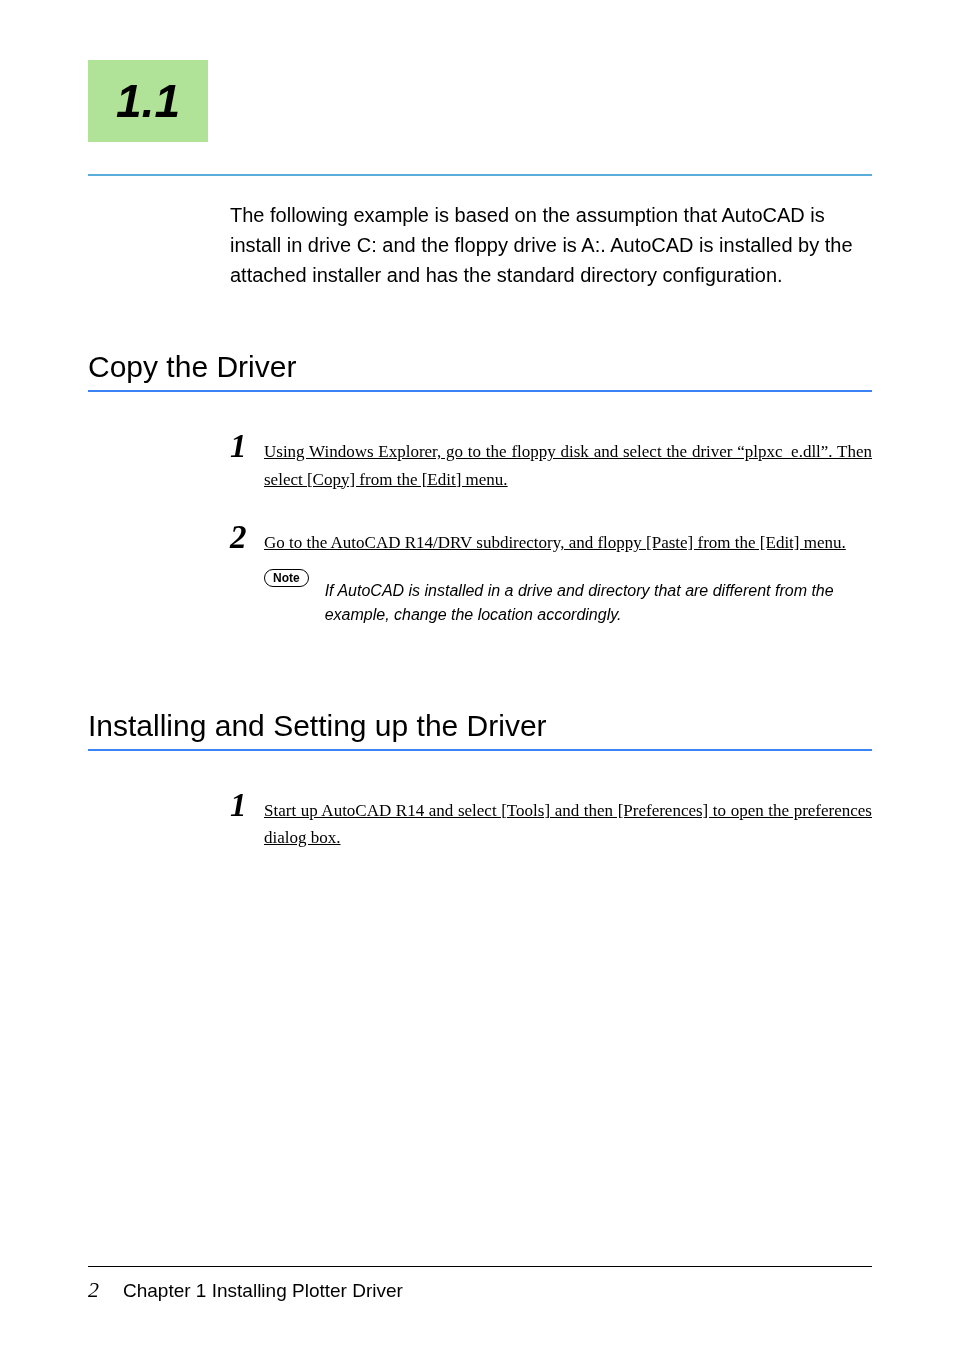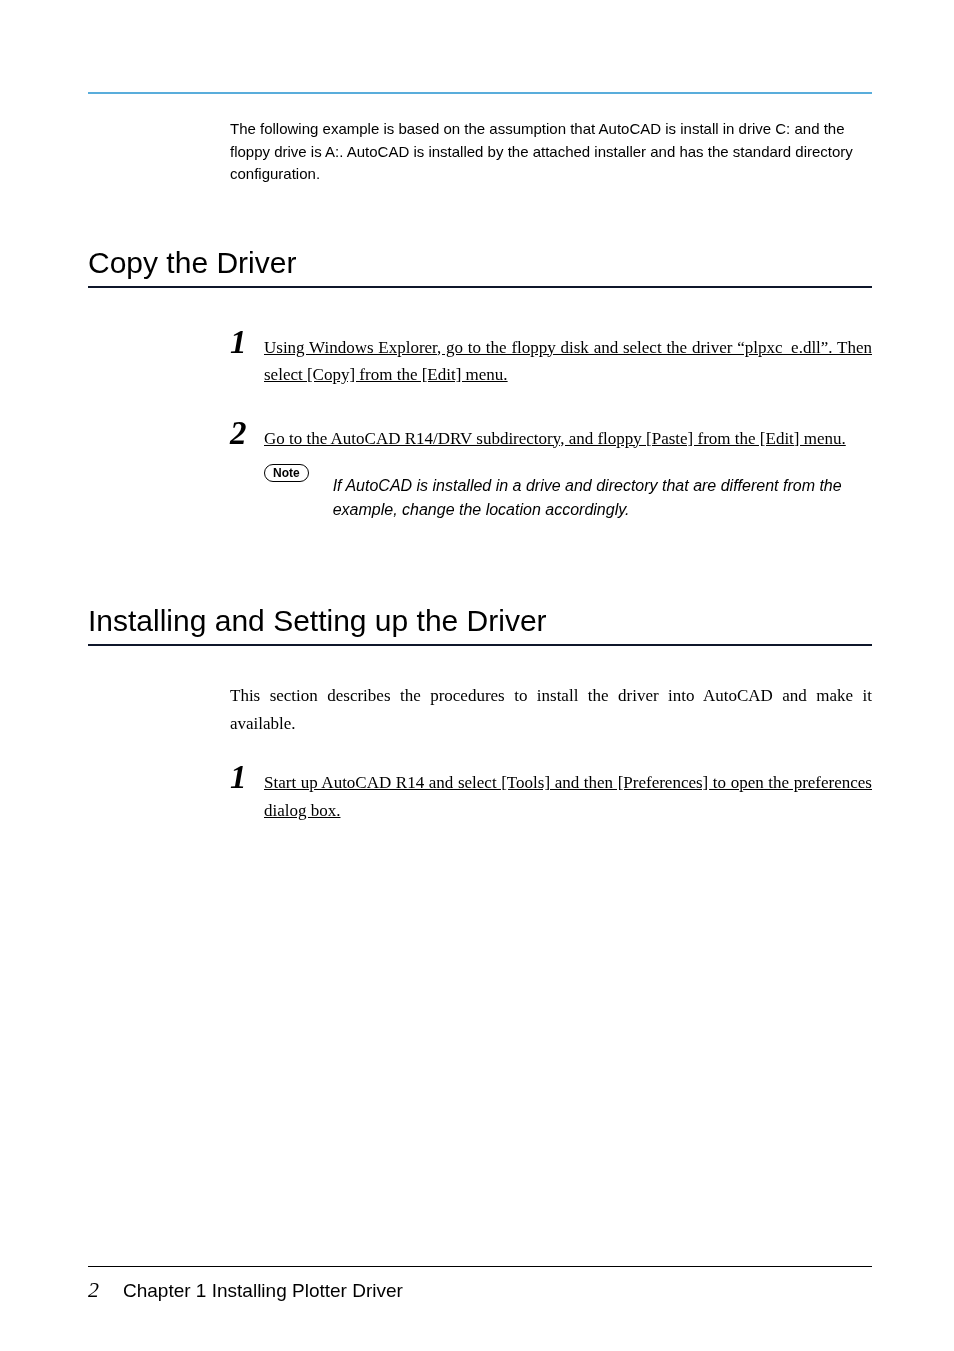--- a/index.html
+++ b/index.html
@@ -39,28 +39,28 @@
     .page-title {
       font-size: 40px;
       font-weight: 400;
     }
     .title-underline {
       border-top: 2px solid #59addb;
       margin-bottom: 24px;
     }
     .intro-text {
       margin-left: 142px;
-      font-size: 15px;
+      font-size: 20px;
       line-height: 1.5;
       margin-bottom: 60px;
     }
     .heading2 {
       font-size: 30px;
       font-weight: 400;
-      border-bottom: 2px solid #0f172a;
+      border-bottom: 2px solid #3b82f6;
       padding-bottom: 6px;
       margin-bottom: 36px;
     }
     .step-block {
       margin-left: 142px;
       margin-bottom: 26px;
     }
     .step-row {
       display: flex;
       gap: 12px;
@@ -79,21 +79,21 @@
       font-family: 'Times New Roman', Times, serif;
       font-size: 17px;
       line-height: 1.62;
       text-align: justify;
       flex: 1;
       padding-top: 10px;
       text-decoration: underline;
     }
     .note-row {
       display: flex;
-      gap: 24px;
+      gap: 16px;
       margin-top: 10px;
       margin-left: 34px;
     }
     .note-badge {
       border: 1px solid #000000;
       border-radius: 10px;
       padding: 0px 8px;
       font-size: 12px;
       font-weight: 700;
       height: 18px;
@@ -139,20 +139,21 @@
     }
     .section-gap {
       height: 56px;
     }
   </style>
 </head>
 <body>
 
 <div class="page-content">
   <div class="title-row">
+    <div class="section-badge">1.1</div>
   </div>
   <div class="title-underline"></div>
 
   <div class="intro-text">The following example is based on the assumption that AutoCAD is install in drive C: and the floppy drive is A:. AutoCAD is installed by the attached installer and has the standard directory configuration.</div>
 
   <div class="heading2">Copy the Driver</div>
 
   <div class="step-block">
     <div class="step-row">
       <div class="step-number">1</div>
@@ -168,21 +169,20 @@
     <div class="note-row">
       <div class="note-badge">Note</div>
       <div class="note-text">If AutoCAD is installed in a drive and directory that are different from the example, change the location accordingly.</div>
     </div>
   </div>
 
   <div class="section-gap"></div>
 
   <div class="heading2">Installing and Setting up the Driver</div>
 
-  <div class="install-section-text">This section describes the procedures to install the driver into AutoCAD and make it available.</div>
 
   <div class="step-block">
     <div class="step-row">
       <div class="step-number">1</div>
       <div class="step-text">Start up AutoCAD R14 and select [Tools] and then [Preferences] to open the preferences dialog box.</div>
     </div>
   </div>
 </div>
 
 <div class="footer">

